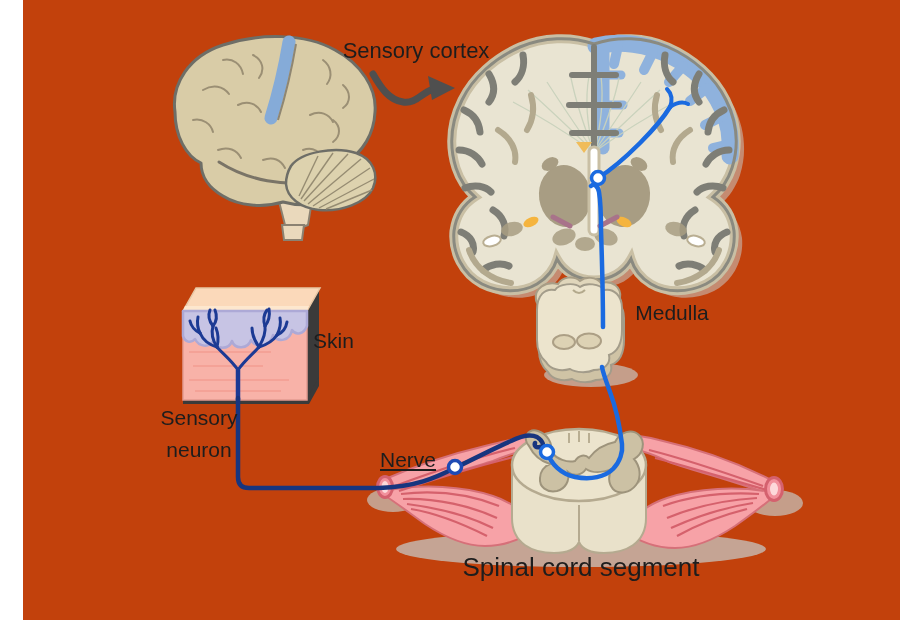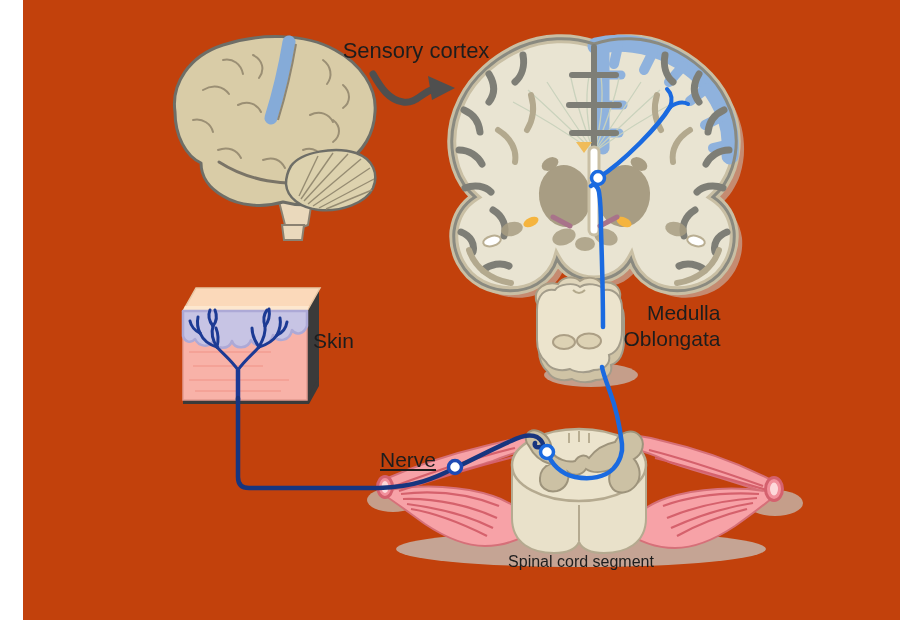--- a/index.html
+++ b/index.html
@@ -13,21 +13,21 @@
   .lbl{
     position:absolute;color:#1d1d1d;font-size:21px;line-height:1.22;
     white-space:nowrap;letter-spacing:0px;text-align:right;
   }
   .lbl.center{transform:translateX(-50%);text-align:center;}
   #lbl-sensory-cortex{left:393px;top:38px;font-size:22px;}
   #lbl-medulla{left:649px;top:300px;text-align:right;}
   #lbl-skin{left:290px;top:328px;}
   #lbl-sensory-neuron{left:176px;top:402px;line-height:1.5;}
   #lbl-nerve{left:357px;top:447px;text-decoration:underline;}
-  #lbl-spinal{left:558px;top:552px;font-size:16px;}
+  #lbl-spinal{left:558px;top:552px;font-size:26px;}
 </style>
 </head>
 <body>
 
 <div id="stage">
 
 <svg id="artwork" viewBox="0 0 900 620">
 
   <g>
 
@@ -333,23 +333,26 @@
     <circle cx="432" cy="467" r="6.5" fill="#ffffff" stroke="#1d4ab4" stroke-width="3.5"></circle>
     <circle cx="524" cy="452" r="6.5" fill="#ffffff" stroke="#1a6ae0" stroke-width="3.5"></circle>
     <circle cx="575" cy="178" r="6.5" fill="#ffffff" stroke="#1a6ae0" stroke-width="3.5"></circle>
   </g>
 </svg>
 
 <div class="lbl center" id="lbl-sensory-cortex">Sensory cortex</div>
 
 <div class="lbl center" id="lbl-medulla">
   <div>Medulla</div>
-  <div>Oblongata</div>
 </div>
 
 <div class="lbl" id="lbl-skin">Skin</div>
 
+<div class="lbl center" id="lbl-sensory-neuron">
+  <div>Sensory</div>
+  <div>neuron</div>
+</div>
 
 <div class="lbl" id="lbl-nerve">Nerve</div>
 
 <div class="lbl center" id="lbl-spinal">Spinal cord segment</div>
 
 </div>
 
 </body></html>

